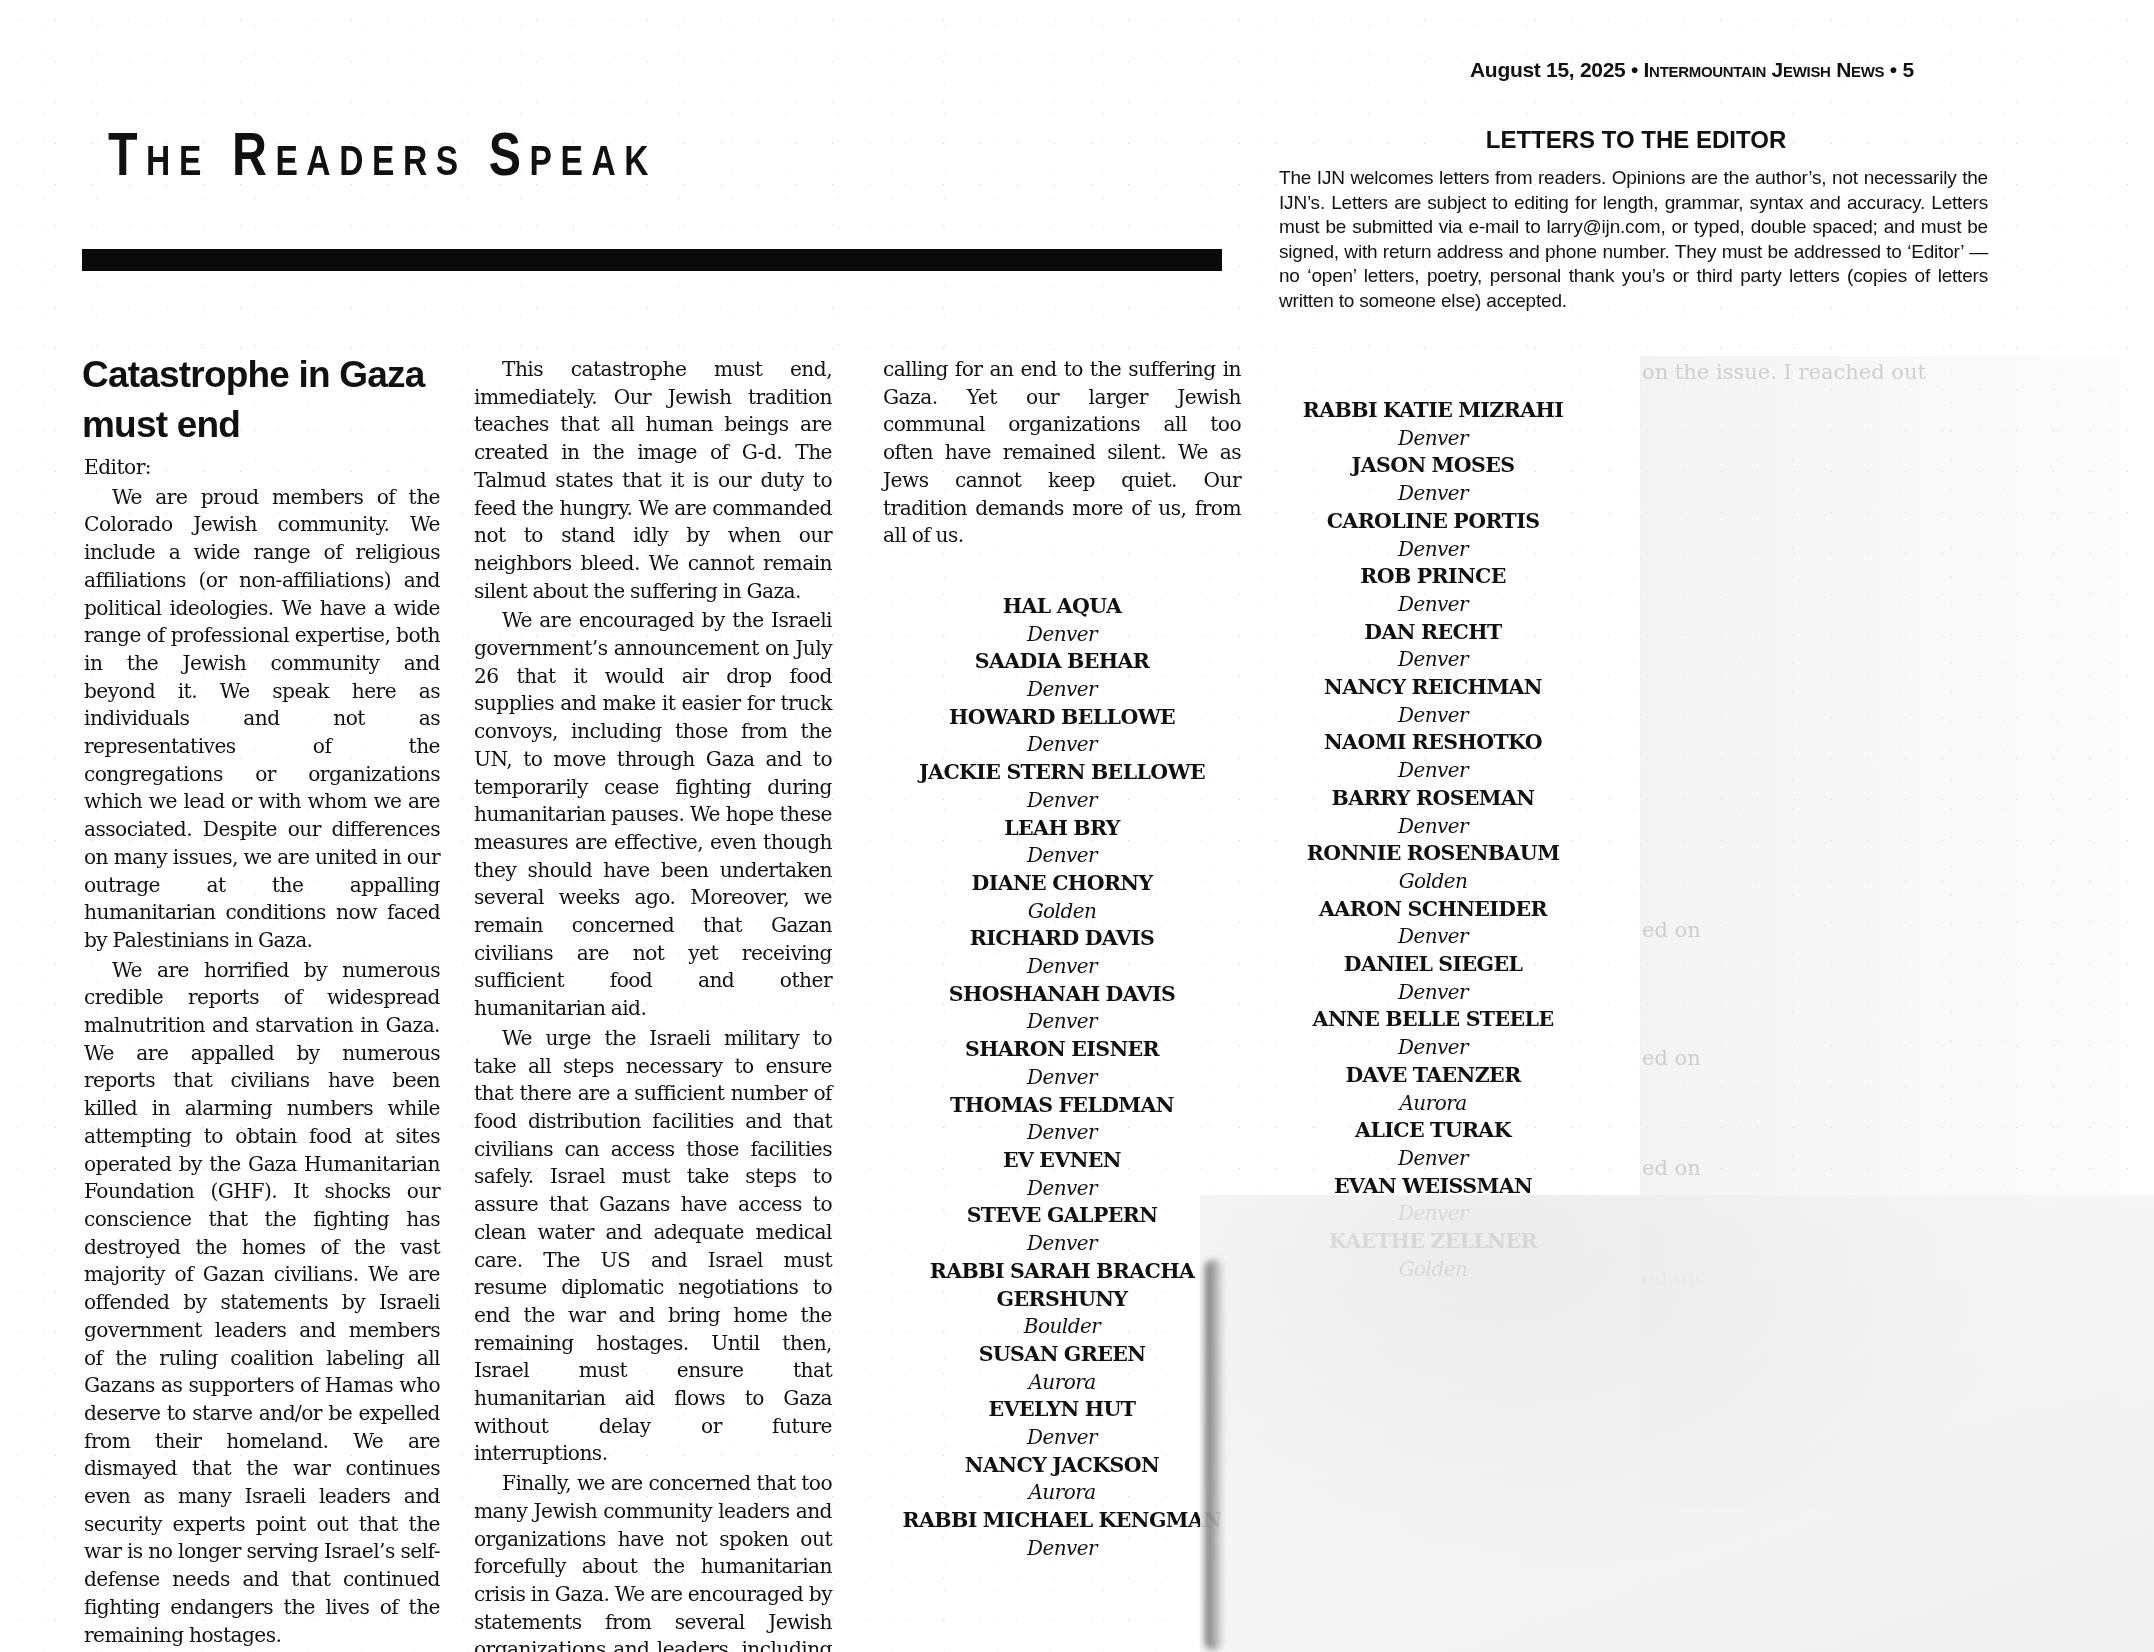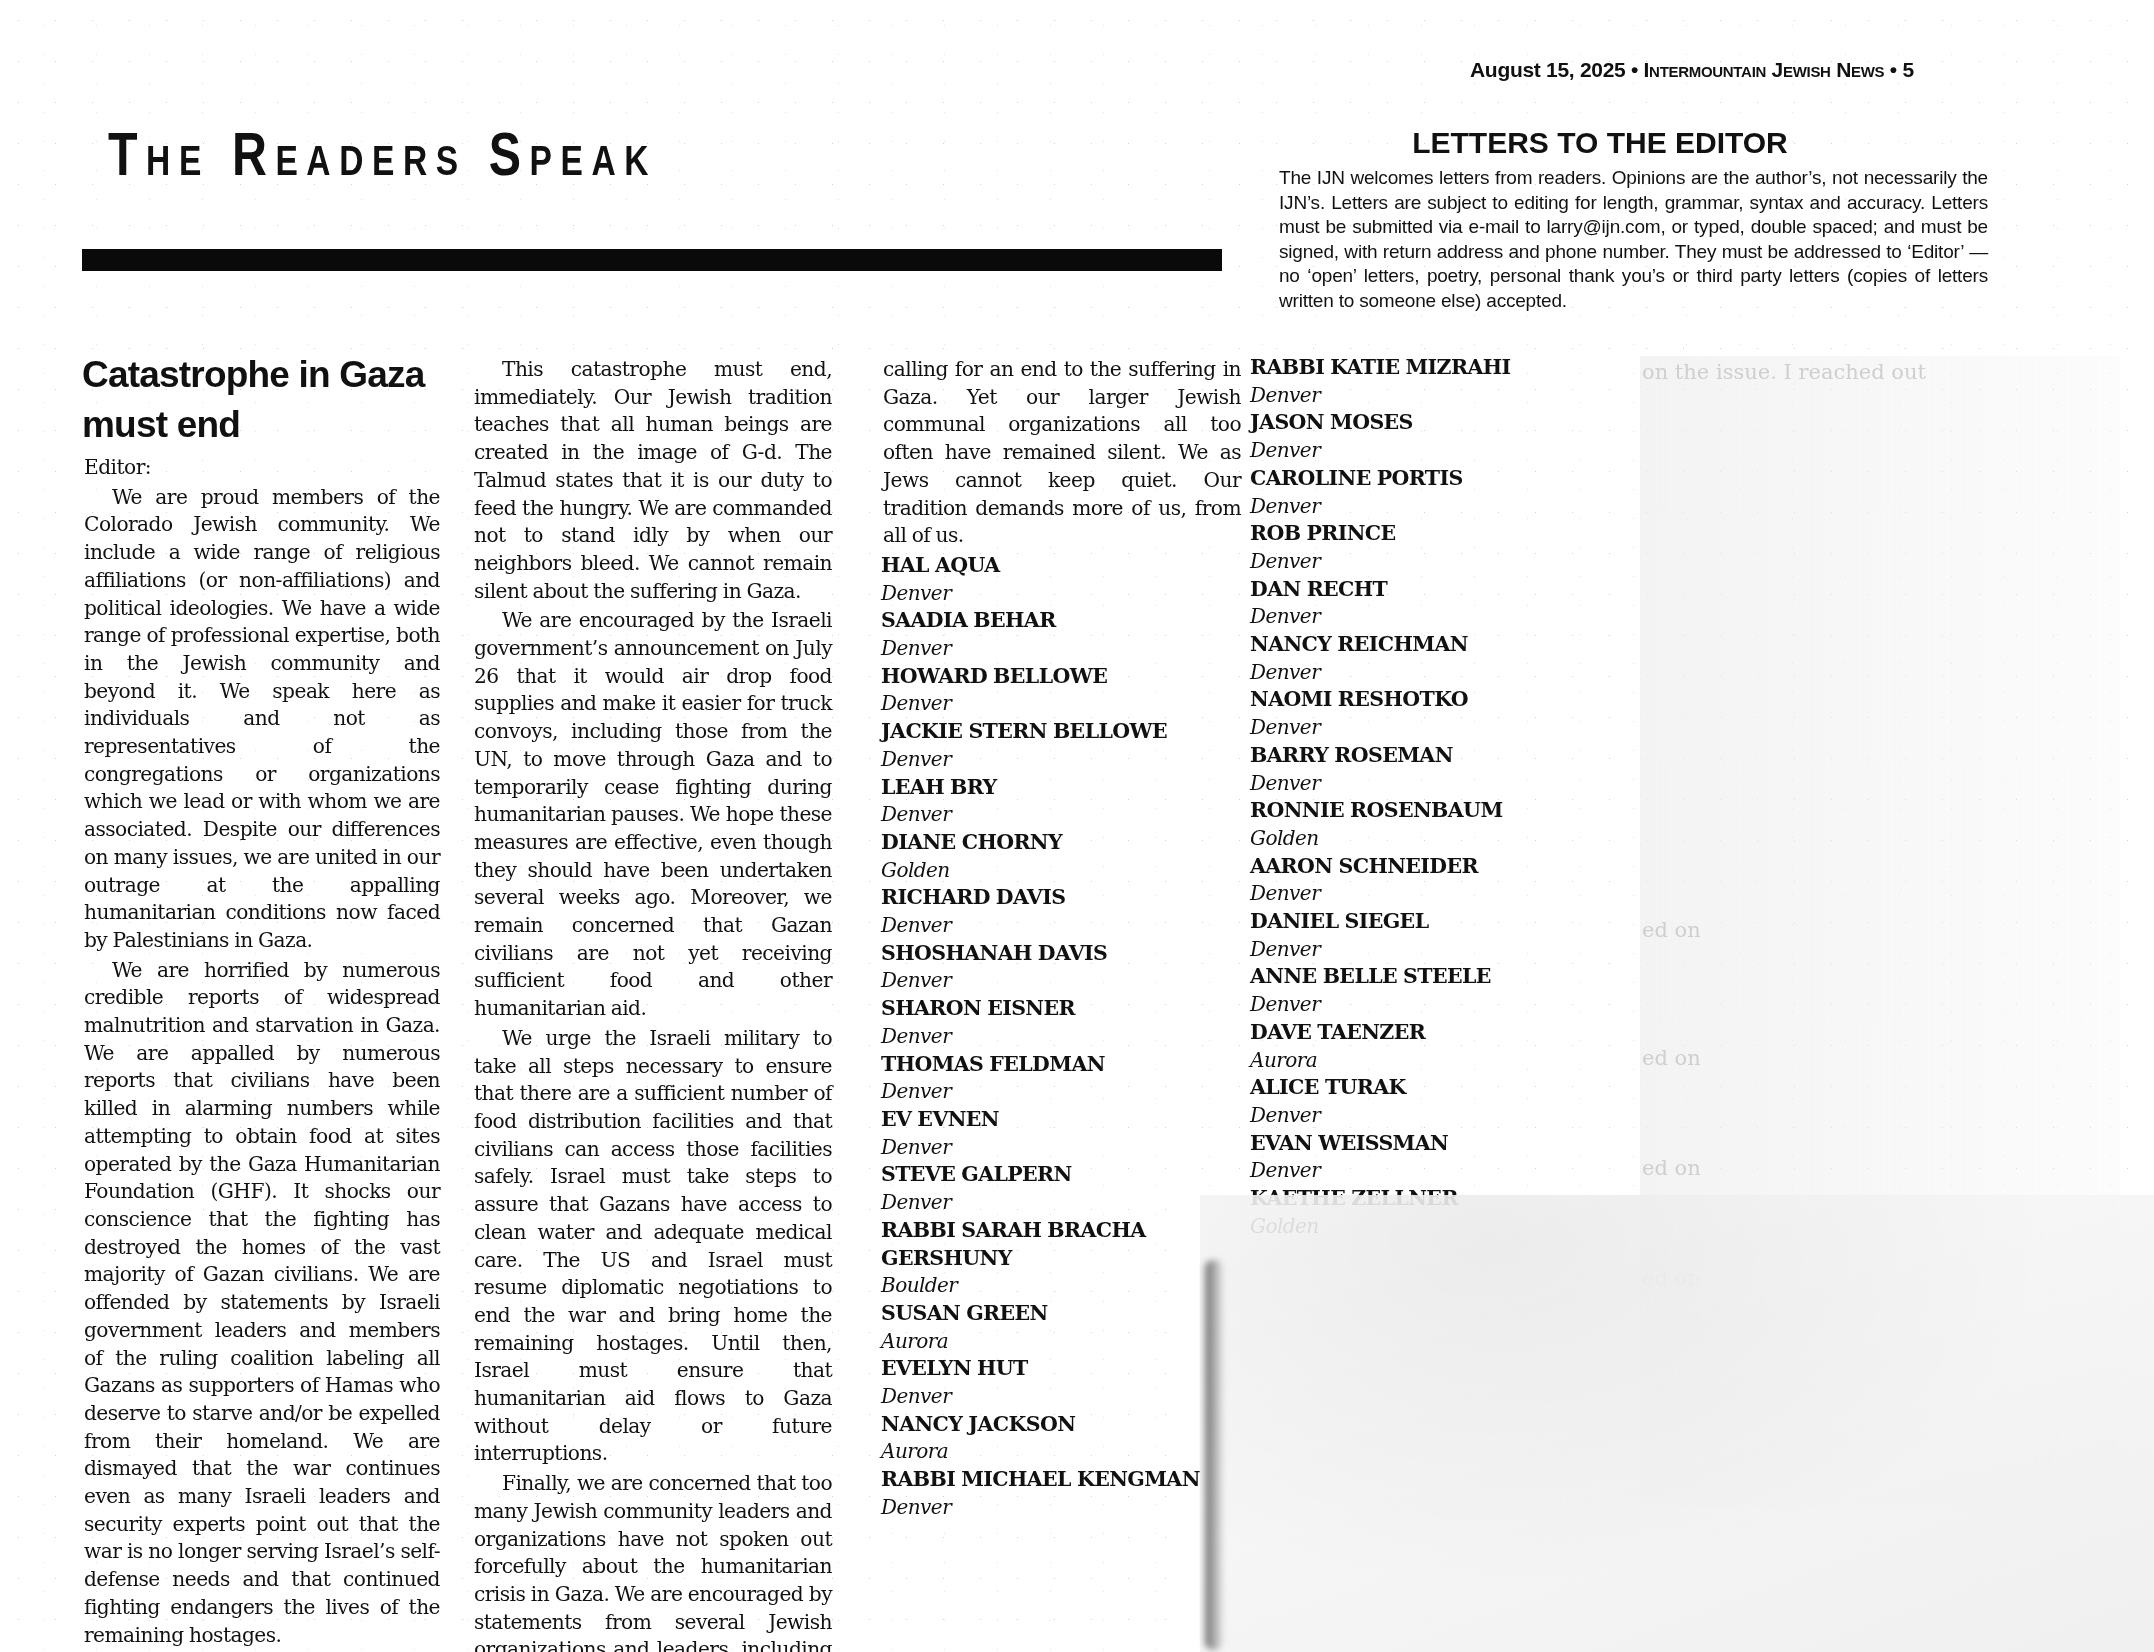--- a/index.html
+++ b/index.html
@@ -33,22 +33,22 @@
   #masthead {
     left: 108px; top: 118px;
     font-family: "Liberation Sans", sans-serif; font-weight: bold;
     font-size: 62px; letter-spacing: 11px; font-variant: small-caps;
     transform: scaleX(0.78); transform-origin: left top; white-space: nowrap;
   }
   #rule { left: 82px; top: 249px; width: 1140px; height: 22px; background: #0a0a0a; }
 
   
   #lte-title {
-    left: 1220px; top: 126px; width: 760px; text-align: center;
-    font-family: "Liberation Sans", sans-serif; font-weight: bold; font-size: 30px;
+    left: 1256px; top: 126px; width: 760px; text-align: center;
+    font-family: "Liberation Sans", sans-serif; font-weight: bold; font-size: 24px;
   }
   #lte-body {
     left: 1279px; top: 166px; width: 709px;
     font-family: "Liberation Sans", sans-serif; font-size: 19px; line-height: 24.6px;
     text-align: justify; letter-spacing: -0.2px;
   }
 
   
   #headline {
     left: 82px; top: 350px; width: 370px;
@@ -60,21 +60,21 @@
     position: absolute; font-size: 20.2px; line-height: 27.7px;
     text-align: justify; letter-spacing: -0.55px; word-spacing: -0.5px;
     hyphens: manual;
   }
   .col p { margin: 2px; text-indent: 28px; }
   .col p.noindent { text-indent: 0; }
   #col1 { left: 82px; top: 452px; width: 360px; }
   #col2 { left: 472px; top: 354px; width: 362px; }
   #col3 { left: 881px; top: 354px; width: 362px; }
 
-  .sig { text-align: left; }
+  .sig { text-align: center; margin-top: 43px; }
   .sig .name { font-weight: bold; display: block; letter-spacing: -0.6px; font-size: 20.5px; line-height: 27.7px; }
   .sig .city { font-style: italic; display: block; font-size: 20px; line-height: 27.7px; }
 
   #col4 { left: 1250px; top: 354px; width: 366px; }
 
   
   #bleed {
     left: 1640px; top: 356px; width: 480px; height: 1150px;
     background: linear-gradient(90deg, rgba(235,235,235,0.6), rgba(245,245,245,0.3));
     filter: blur(0.6px);

